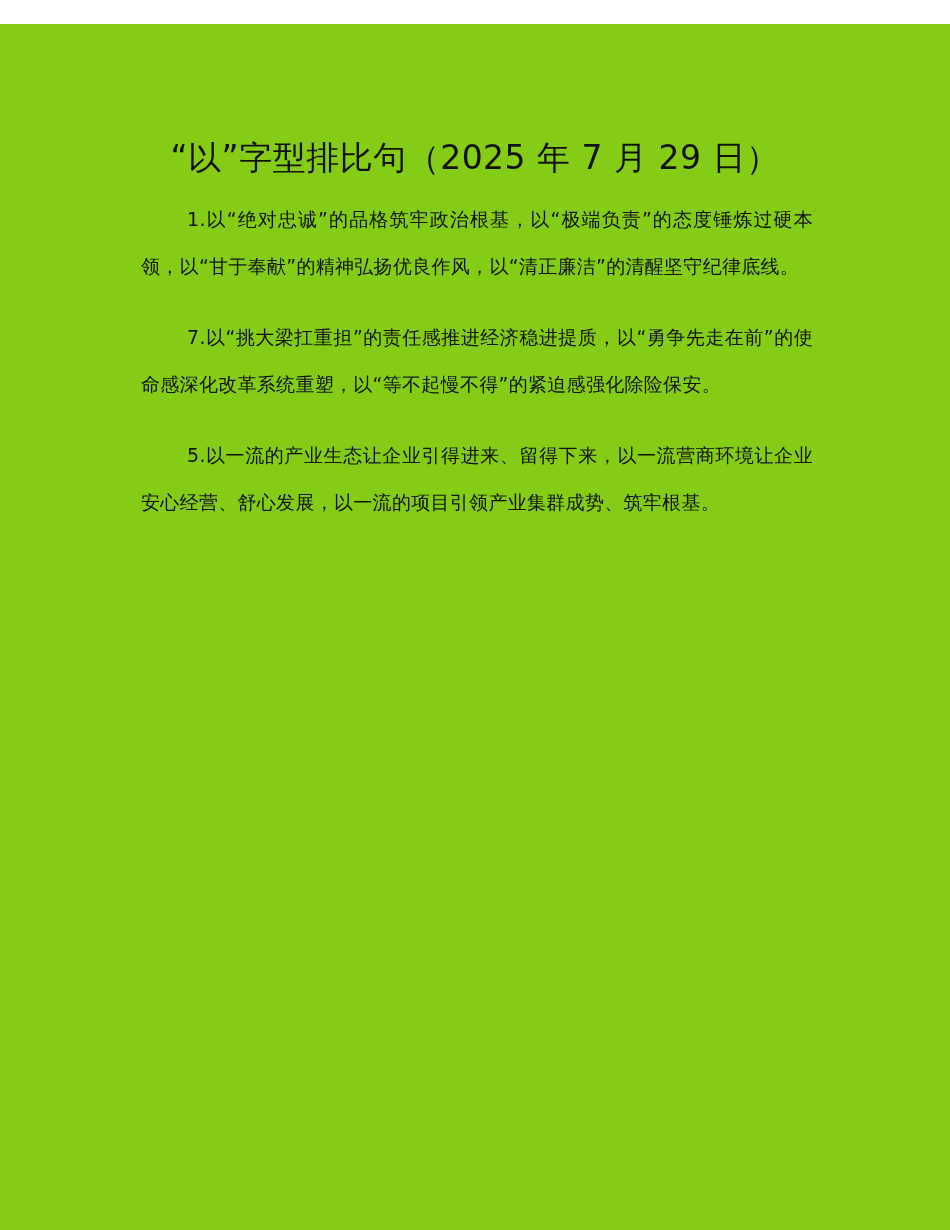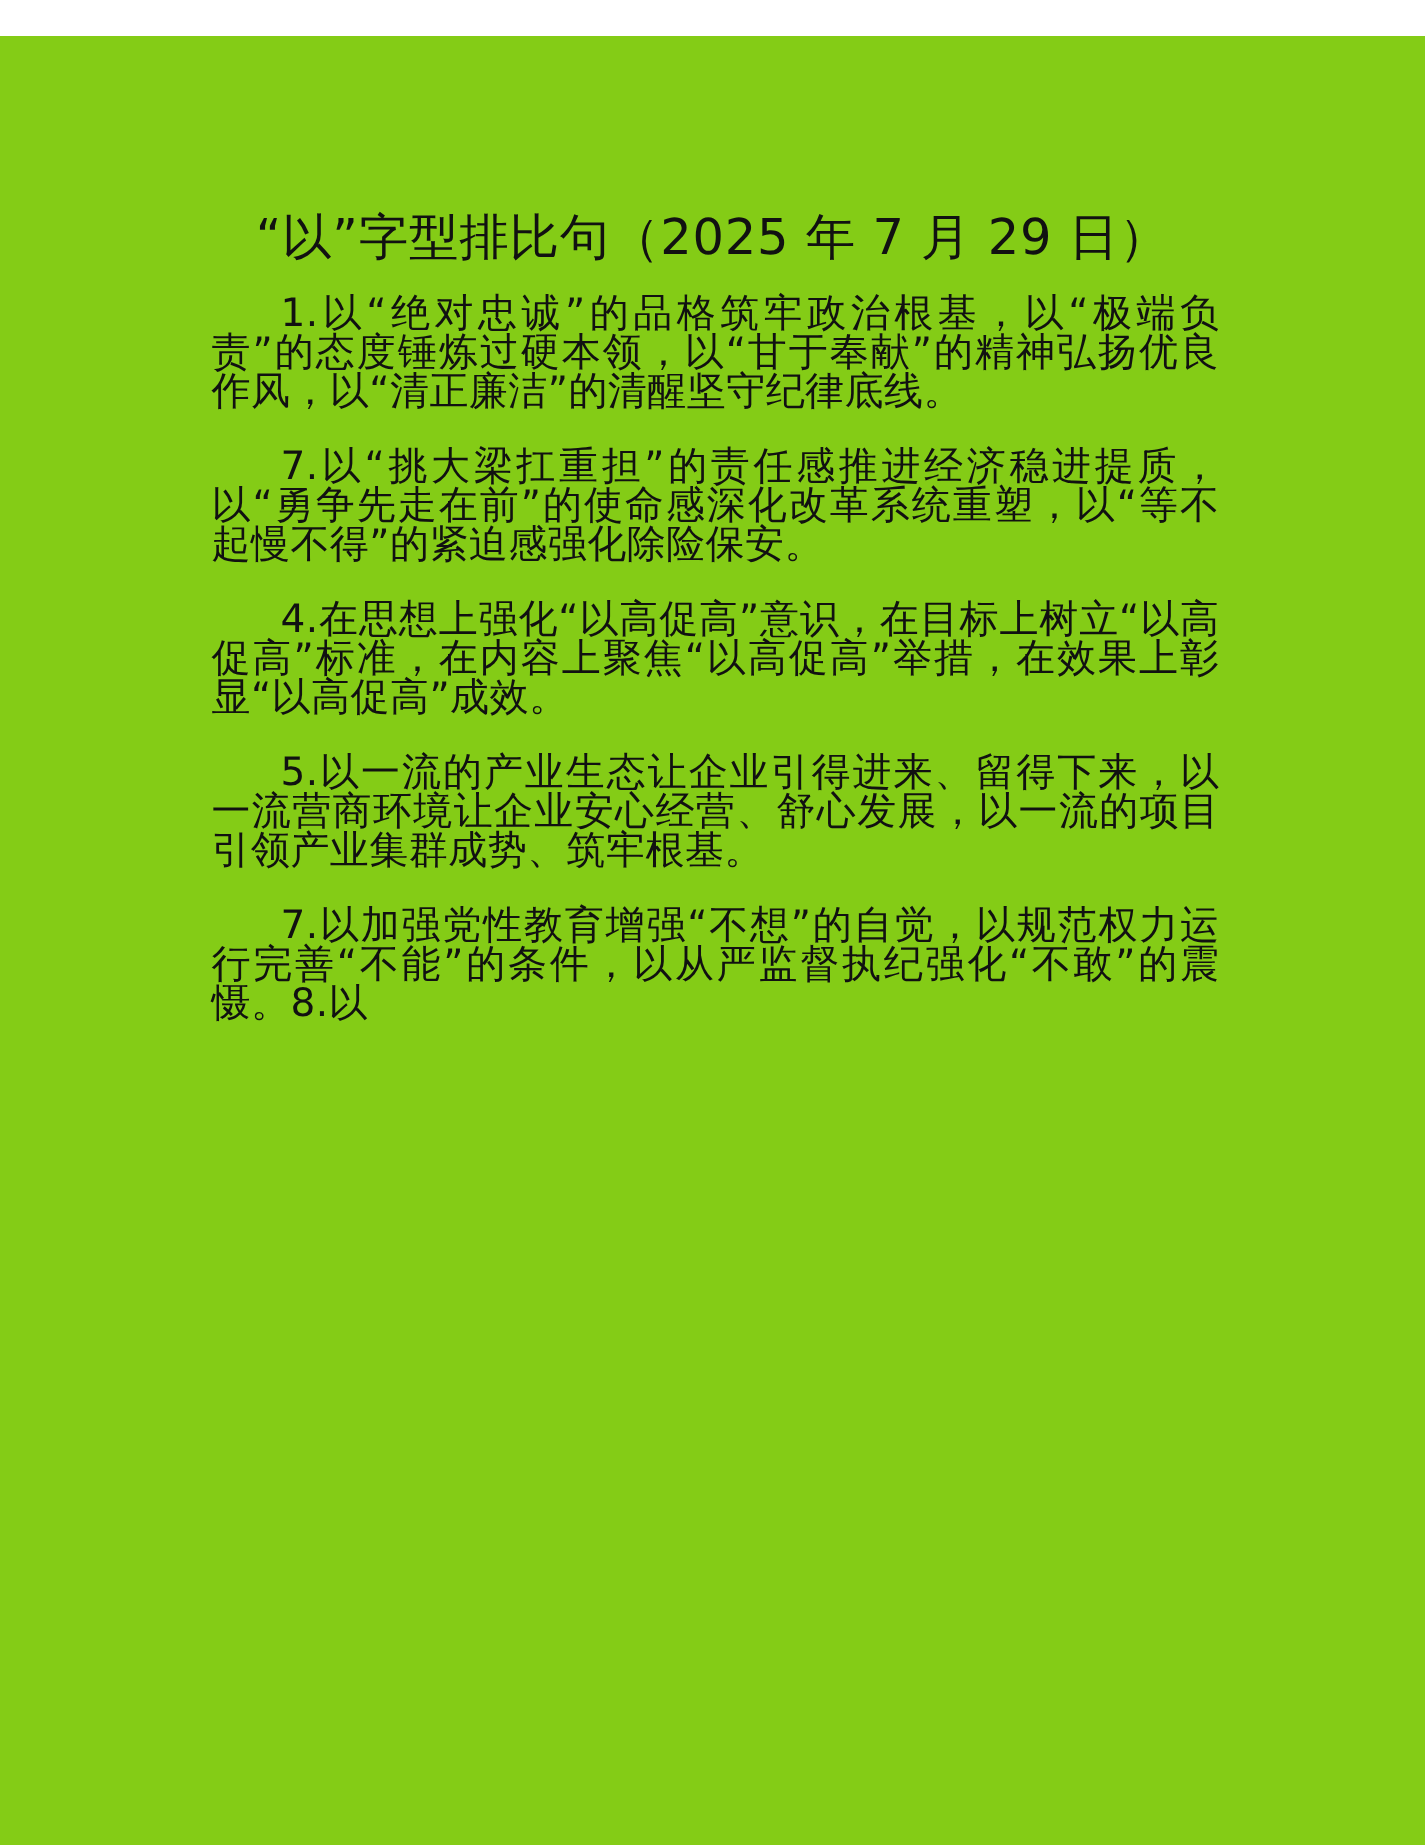--- a/index.html
+++ b/index.html
@@ -34,34 +34,32 @@
       font-weight: normal;
     }
     .body {
       position: absolute;
       top: 172px;
       left: 141px;
       width: 672px;
     }
     .para {
       margin: 0 0 24px 0;
-      font-size: 26px;
-      line-height: 26px;
+      font-size: 19px;
+      line-height: 47px;
       text-indent: 46px;
       text-align: justify;
       text-align-last: left;
       word-break: break-all;
       letter-spacing: 0.3px;
     }
   </style>
 </head>
 <body>
 
 <div class="page">
   <h1 class="title">“以”字型排比句（2025 年 7 月 29 日）</h1>
   <div class="body">
     <p class="para">1.以“绝对忠诚”的品格筑牢政治根基，以“极端负责”的态度锤炼过硬本领，以“甘于奉献”的精神弘扬优良作风，以“清正廉洁”的清醒坚守纪律底线。</p>
     <p class="para">7.以“挑大梁扛重担”的责任感推进经济稳进提质，以“勇争先走在前”的使命感深化改革系统重塑，以“等不起慢不得”的紧迫感强化除险保安。</p>
-    <p class="para">4.在思想上强化“以高促高”意识，在目标上树立“以高促高”标准，在内容上聚焦“以高促高”举措，在效果上彰显“以高促高”成效。</p>
     <p class="para">5.以一流的产业生态让企业引得进来、留得下来，以一流营商环境让企业安心经营、舒心发展，以一流的项目引领产业集群成势、筑牢根基。</p>
-    <p class="para">7.以加强党性教育增强“不想”的自觉，以规范权力运行完善“不能”的条件，以从严监督执纪强化“不敢”的震慑。8.以</p>
   </div>
 </div>
 
 </body></html>

